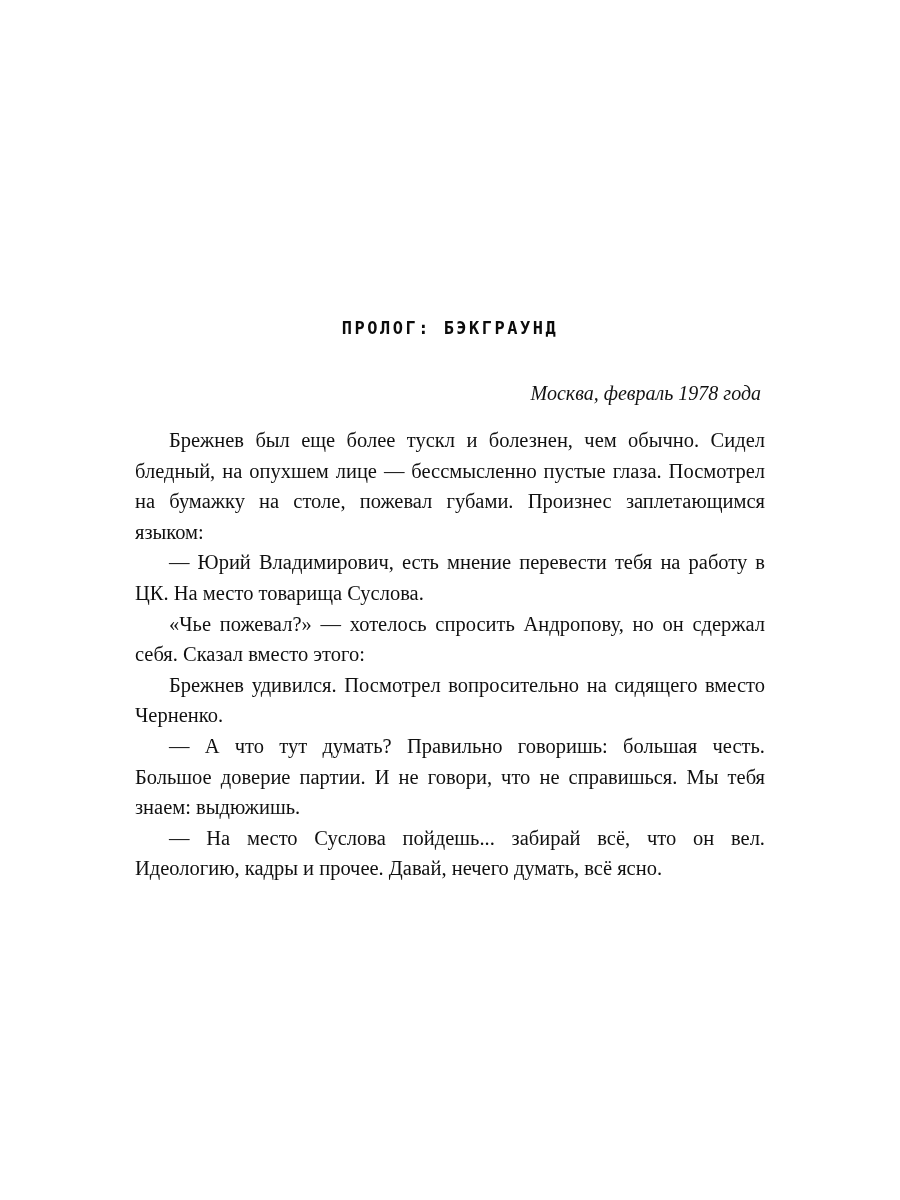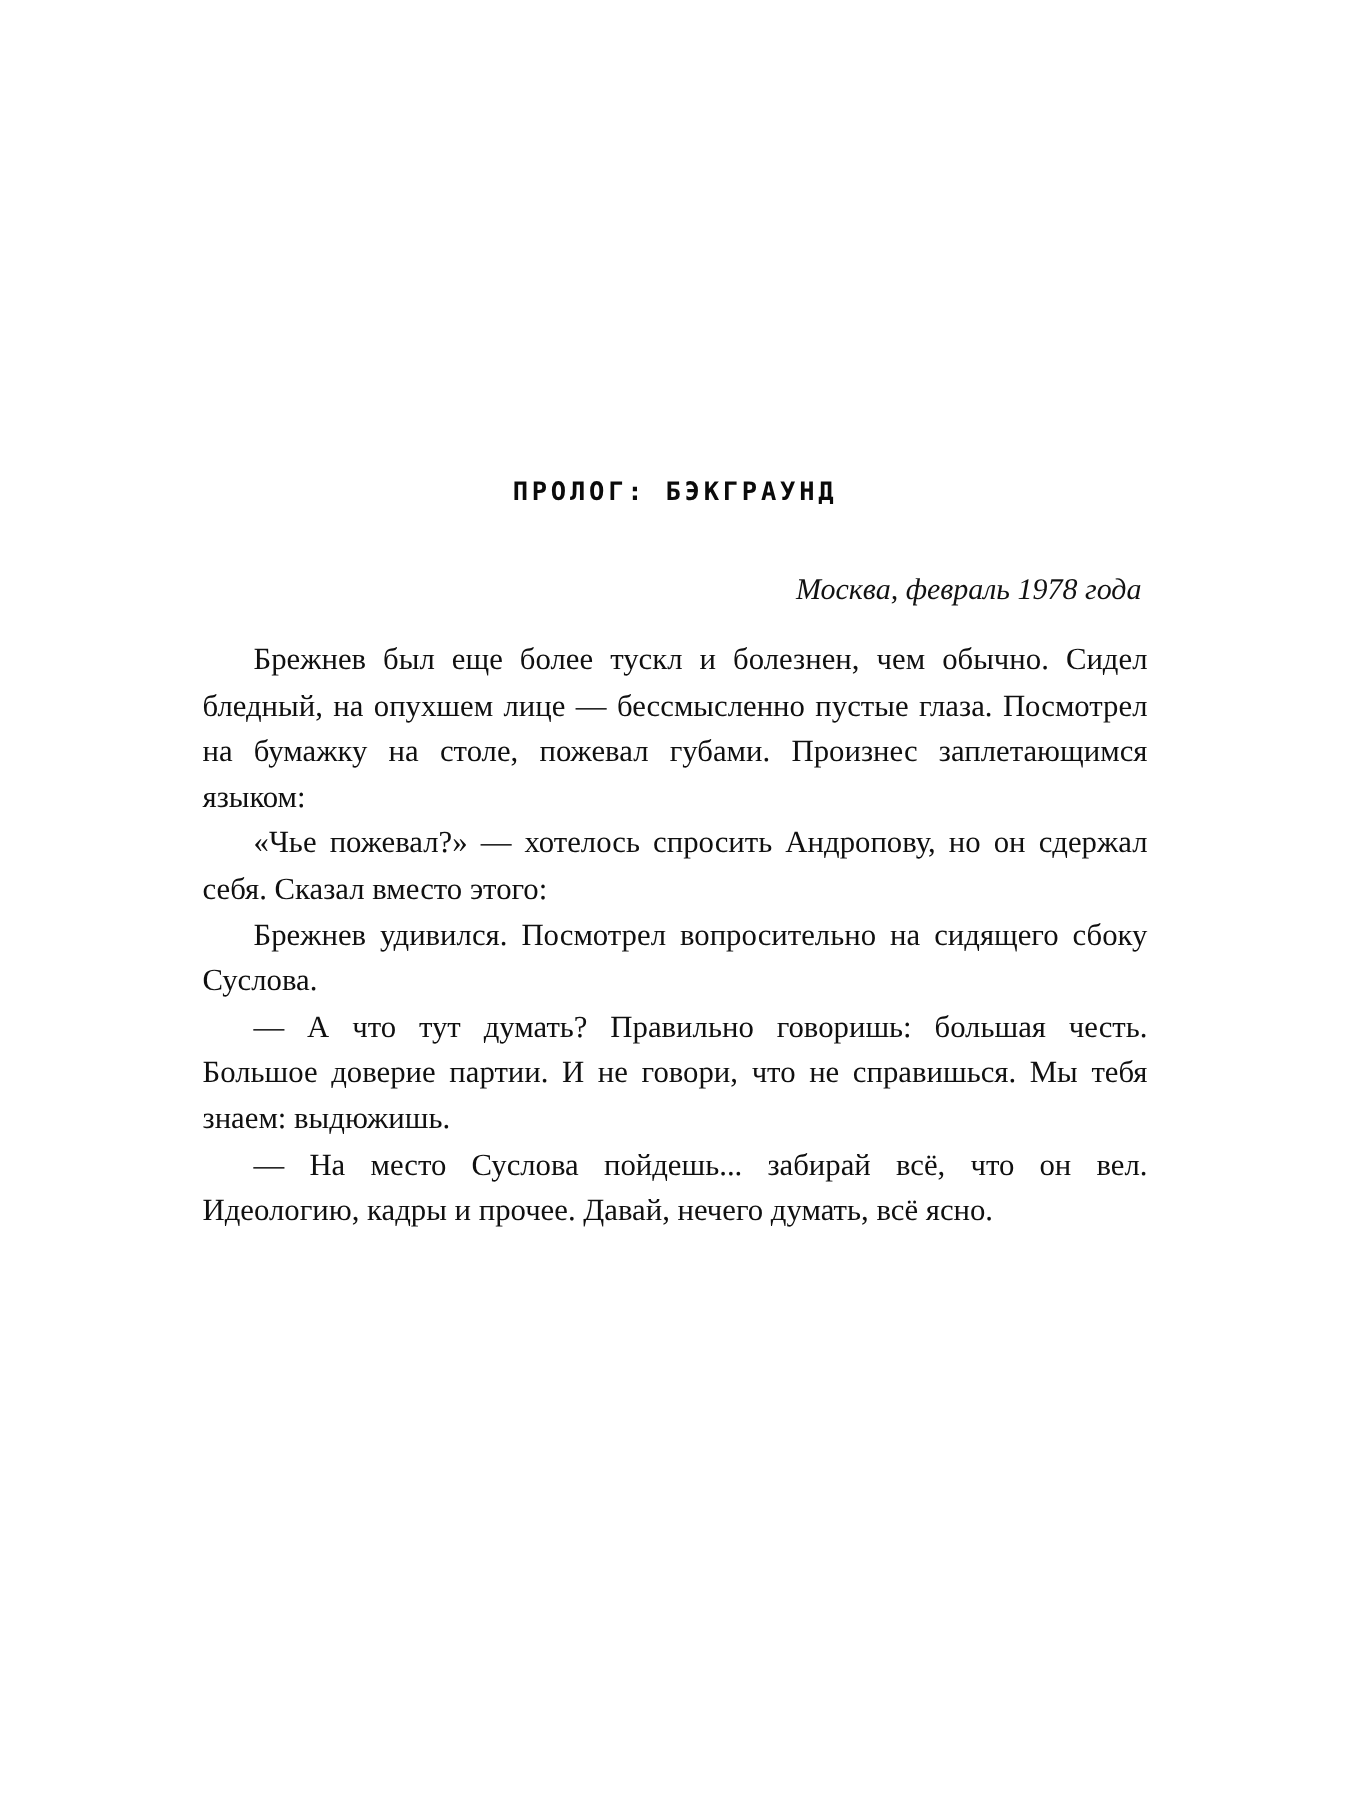--- a/index.html
+++ b/index.html
@@ -56,19 +56,20 @@
 <body>
 
 <div class="page">
 
   <div class="chapter-title">ПРОЛОГ: БЭКГРАУНД</div>
 
   <div class="dateline">Москва, февраль 1978 года</div>
 
   <div class="body-text">
     <p>Брежнев был еще более тускл и болезнен, чем обычно. Сидел бледный, на опухшем лице — бессмысленно пустые глаза. Посмотрел на бумажку на столе, пожевал губами. Произнес заплетающимся языком:</p>
+    <p>— Юрий Владимирович, есть мнение перевести тебя на работу в ЦК. На место товарища Суслова.</p>
     <p>«Чье пожевал?» — хотелось спросить Андропову, но он сдержал себя. Сказал вместо этого:</p>
-    <p>Брежнев удивился. Посмотрел вопросительно на сидящего сбоку Суслова.</p>
+    <p>Брежнев удивился. Посмотрел вопросительно на сидящего вместо Черненко.</p>
     <p>— А что тут думать? Правильно говоришь: большая честь. Большое доверие партии. И не говори, что не справишься. Мы тебя знаем: выдюжишь.</p>
     <p>— На место Суслова пойдешь... забирай всё, что он вел. Идеологию, кадры и прочее. Давай, нечего думать, всё ясно.</p>
   </div>
 
 </div>
 
 </body></html>

